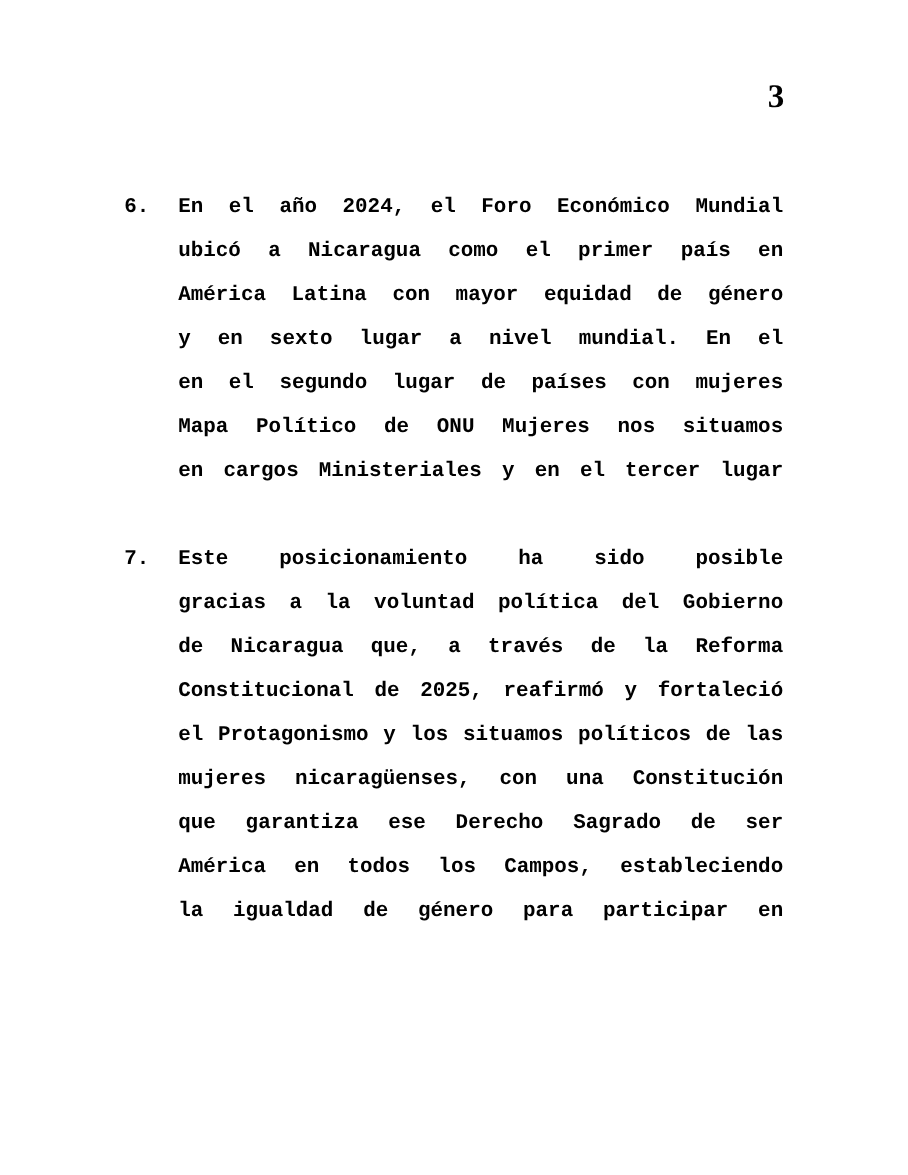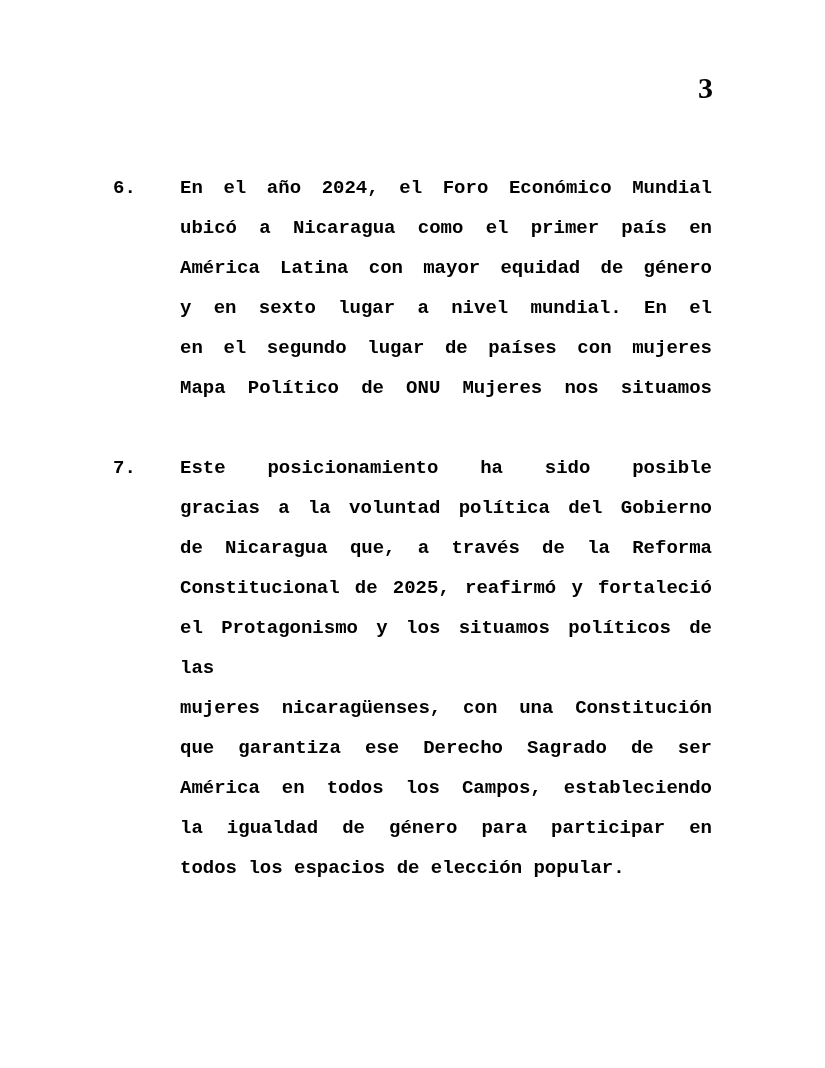--- a/index.html
+++ b/index.html
@@ -43,21 +43,21 @@
     position: relative;
     margin: 0 0 40px 0;
   }
   .marker {
     position: absolute;
     left: 0;
     top: 0;
     white-space: nowrap;
   }
   .lines {
-    margin-left: 67px;
+    margin-left: 49px;
   }
   .jline {
     text-align: justify;
     text-align-last: justify;
   }
   .jline.last {
     text-align-last: left;
   }
 </style>
 </head>
@@ -68,31 +68,31 @@
   <div class="content" id="content">
       <div class="para">
         <div class="marker">6.</div>
         <div class="lines">
           <div class="jline">En el año 2024, el Foro Económico Mundial</div>
           <div class="jline">ubicó a Nicaragua como el primer país en</div>
           <div class="jline">América Latina con mayor equidad de género</div>
           <div class="jline">y en sexto lugar a nivel mundial. En el</div>
           <div class="jline">en el segundo lugar de países con mujeres</div>
           <div class="jline">Mapa Político de ONU Mujeres nos situamos</div>
+          <div class="jline">en cargos Ministeriales y en el tercer lugar</div>
         </div>
       </div>
       <div class="para">
         <div class="marker">7.</div>
         <div class="lines">
           <div class="jline">Este posicionamiento ha sido posible</div>
           <div class="jline">gracias a la voluntad política del Gobierno</div>
           <div class="jline">de Nicaragua que, a través de la Reforma</div>
           <div class="jline">Constitucional de 2025, reafirmó y fortaleció</div>
           <div class="jline">el Protagonismo y los situamos políticos de las</div>
           <div class="jline">mujeres nicaragüenses, con una Constitución</div>
           <div class="jline">que garantiza ese Derecho Sagrado de ser</div>
           <div class="jline">América en todos los Campos, estableciendo</div>
           <div class="jline">la igualdad de género para participar en</div>
-          <div class="jline last">todos los espacios de elección popular.</div>
         </div>
       </div>
     </div>
 </div>
 
 </body></html>

